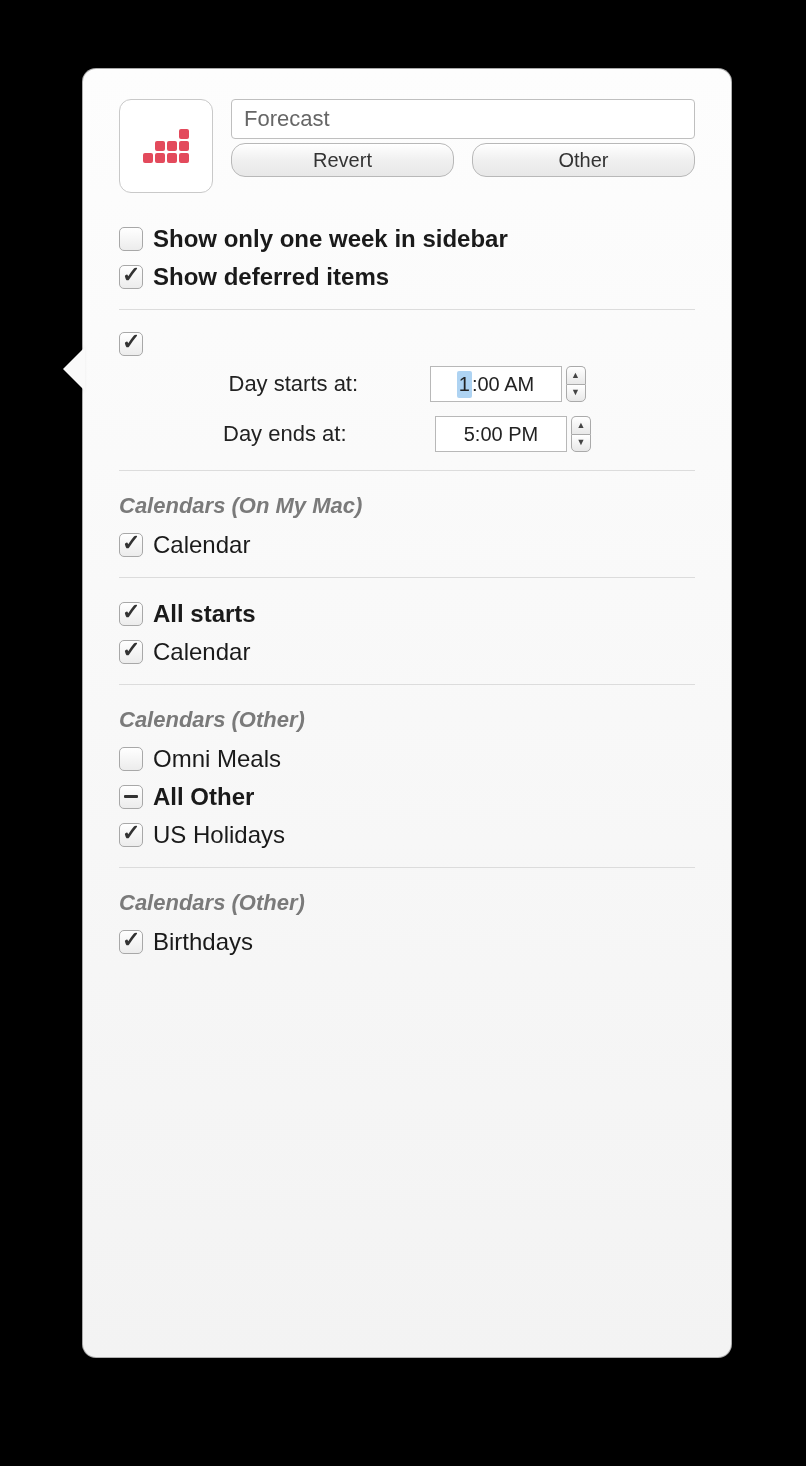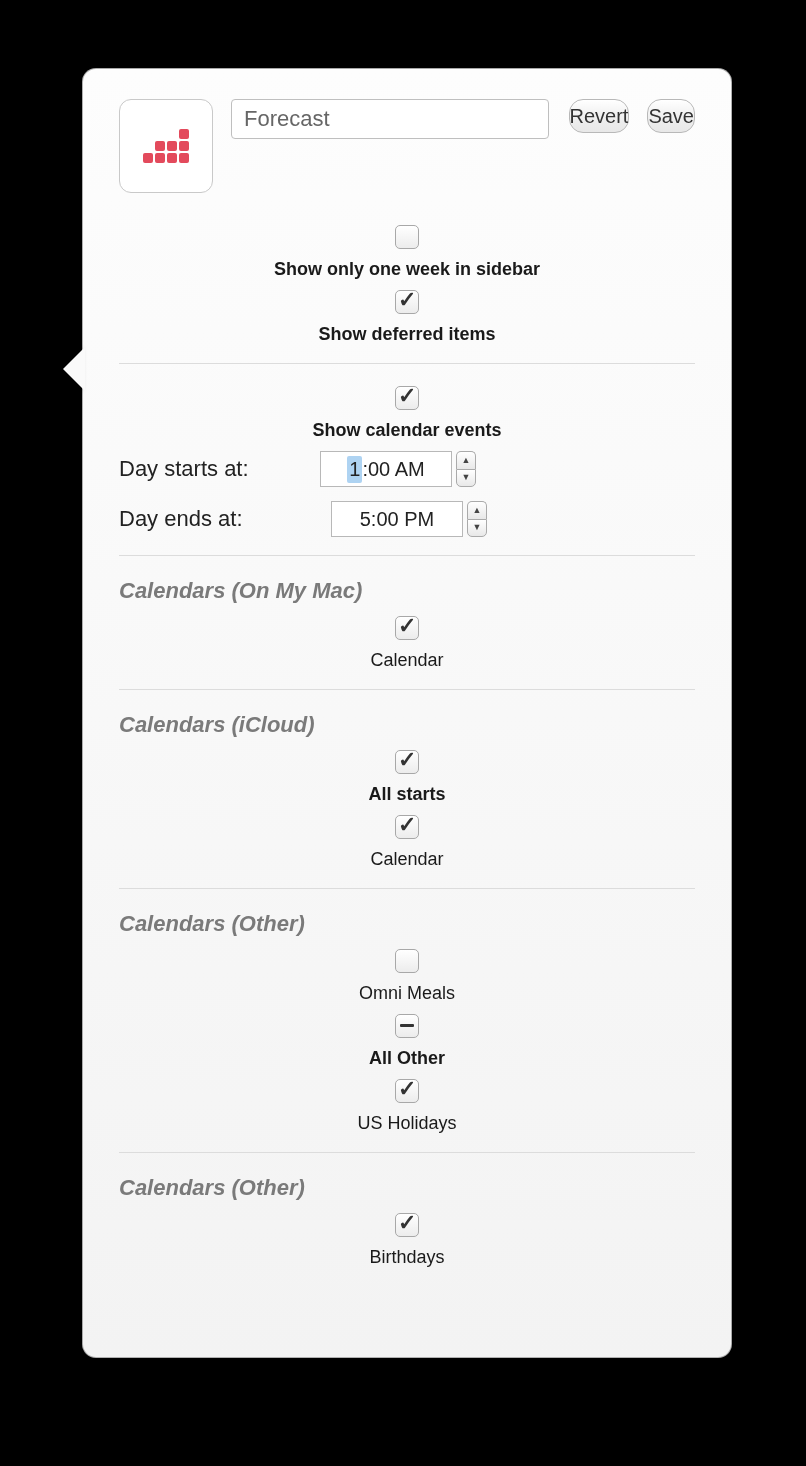--- a/index.html
+++ b/index.html
@@ -62,22 +62,22 @@
     }
     .forecast-icon span {
       border-radius: 2px;
     }
     .forecast-icon .on {
       background: #e34a5c;
     }
     .header-controls {
       flex: 1;
       display: flex;
-      flex-direction: row;
-      gap: 20px;
+      flex-direction: column;
+      gap: 4px;
     }
     .name-input {
       width: 100%;
       height: 40px;
       border: 1px solid #bfbfbf;
       border-radius: 4px;
       padding: 0 12px;
       font-size: 22px;
       color: #666;
       background: #fff;
@@ -95,23 +95,22 @@
       font-size: 20px;
       color: #333;
       cursor: pointer;
       box-shadow: 0 1px 0 rgba(255,255,255,0.6) inset;
     }
     .check-row {
       display: flex;
       align-items: center;
       gap: 10px;
       margin-bottom: 10px;
-      font-size: 18px;
+      font-size: 24px;
       color: #1a1a1a;
-      flex-direction: column;
     }
     .check-row.bold { font-weight: 600; }
     .checkbox {
       width: 24px;
       height: 24px;
       background: linear-gradient(to bottom, #fff, #ececec);
       border: 1px solid #a8a8a8;
       border-radius: 5px;
       position: relative;
       flex-shrink: 0;
@@ -141,20 +140,21 @@
       border-top: 1px solid #dcdcdc;
       margin: 18px 0 22px 0;
     }
     .time-row {
       display: flex;
       align-items: center;
       gap: 31px;
       margin-bottom: 14px;
       font-size: 22px;
       color: #222;
+      justify-content: center;
     }
     .time-label { width: 170px; }
     .time-field {
       display: flex;
       align-items: stretch;
     }
     .time-input {
       width: 132px;
       height: 36px;
       border: 1px solid #b8b8b8;
@@ -214,39 +214,38 @@
         <span class="on"></span>
           <span class="on"></span>
           <span class="on"></span>
           <span class="on"></span>
       </div>
     </div>
     <div class="header-controls">
       <input class="name-input" type="text" value="Forecast" style="">
       <div class="button-row">
         <button class="mac-button">Revert</button>
-        <button class="mac-button">Save</button>
+        <button class="mac-button">Other</button>
       </div>
     </div>
   </div>
 
   <div class="check-row bold">
     <div id="cb-oneweek" class="checkbox"></div>
     <span>Show only one week in sidebar</span>
   </div>
   <div class="check-row bold">
     <div id="cb-deferred" class="checkbox checked"></div>
     <span>Show deferred items</span>
   </div>
 
   <hr class="divider">
 
   <div class="check-row bold">
     <div id="cb-calevents" class="checkbox checked"></div>
-    <span>Show calendar events</span>
   </div>
 
   <div class="time-row">
     <span class="time-label">Day starts at:</span>
     <div class="time-field">
       <div id="day-start-input" class="time-input" style="display:flex;align-items:center;justify-content:center;">
           <span class="sel">1</span>
           <span>:00 AM</span>
         </div>
       <div class="stepper">
@@ -268,21 +267,20 @@
   </div>
 
   <div id="sections-container">
       <hr class="divider">
       <div class="section-title">Calendars (On My Mac)</div>
       <div class="check-row">
         <div class="checkbox checked"></div>
         <span>Calendar</span>
       </div>
       <hr class="divider">
-      <div class="section-title">Calendars (iCloud)</div>
       <div class="check-row bold">
         <div class="checkbox checked"></div>
         <span>All starts</span>
       </div>
       <div class="check-row">
         <div class="checkbox checked"></div>
         <span>Calendar</span>
       </div>
       <hr class="divider">
       <div class="section-title">Calendars (Other)</div>

